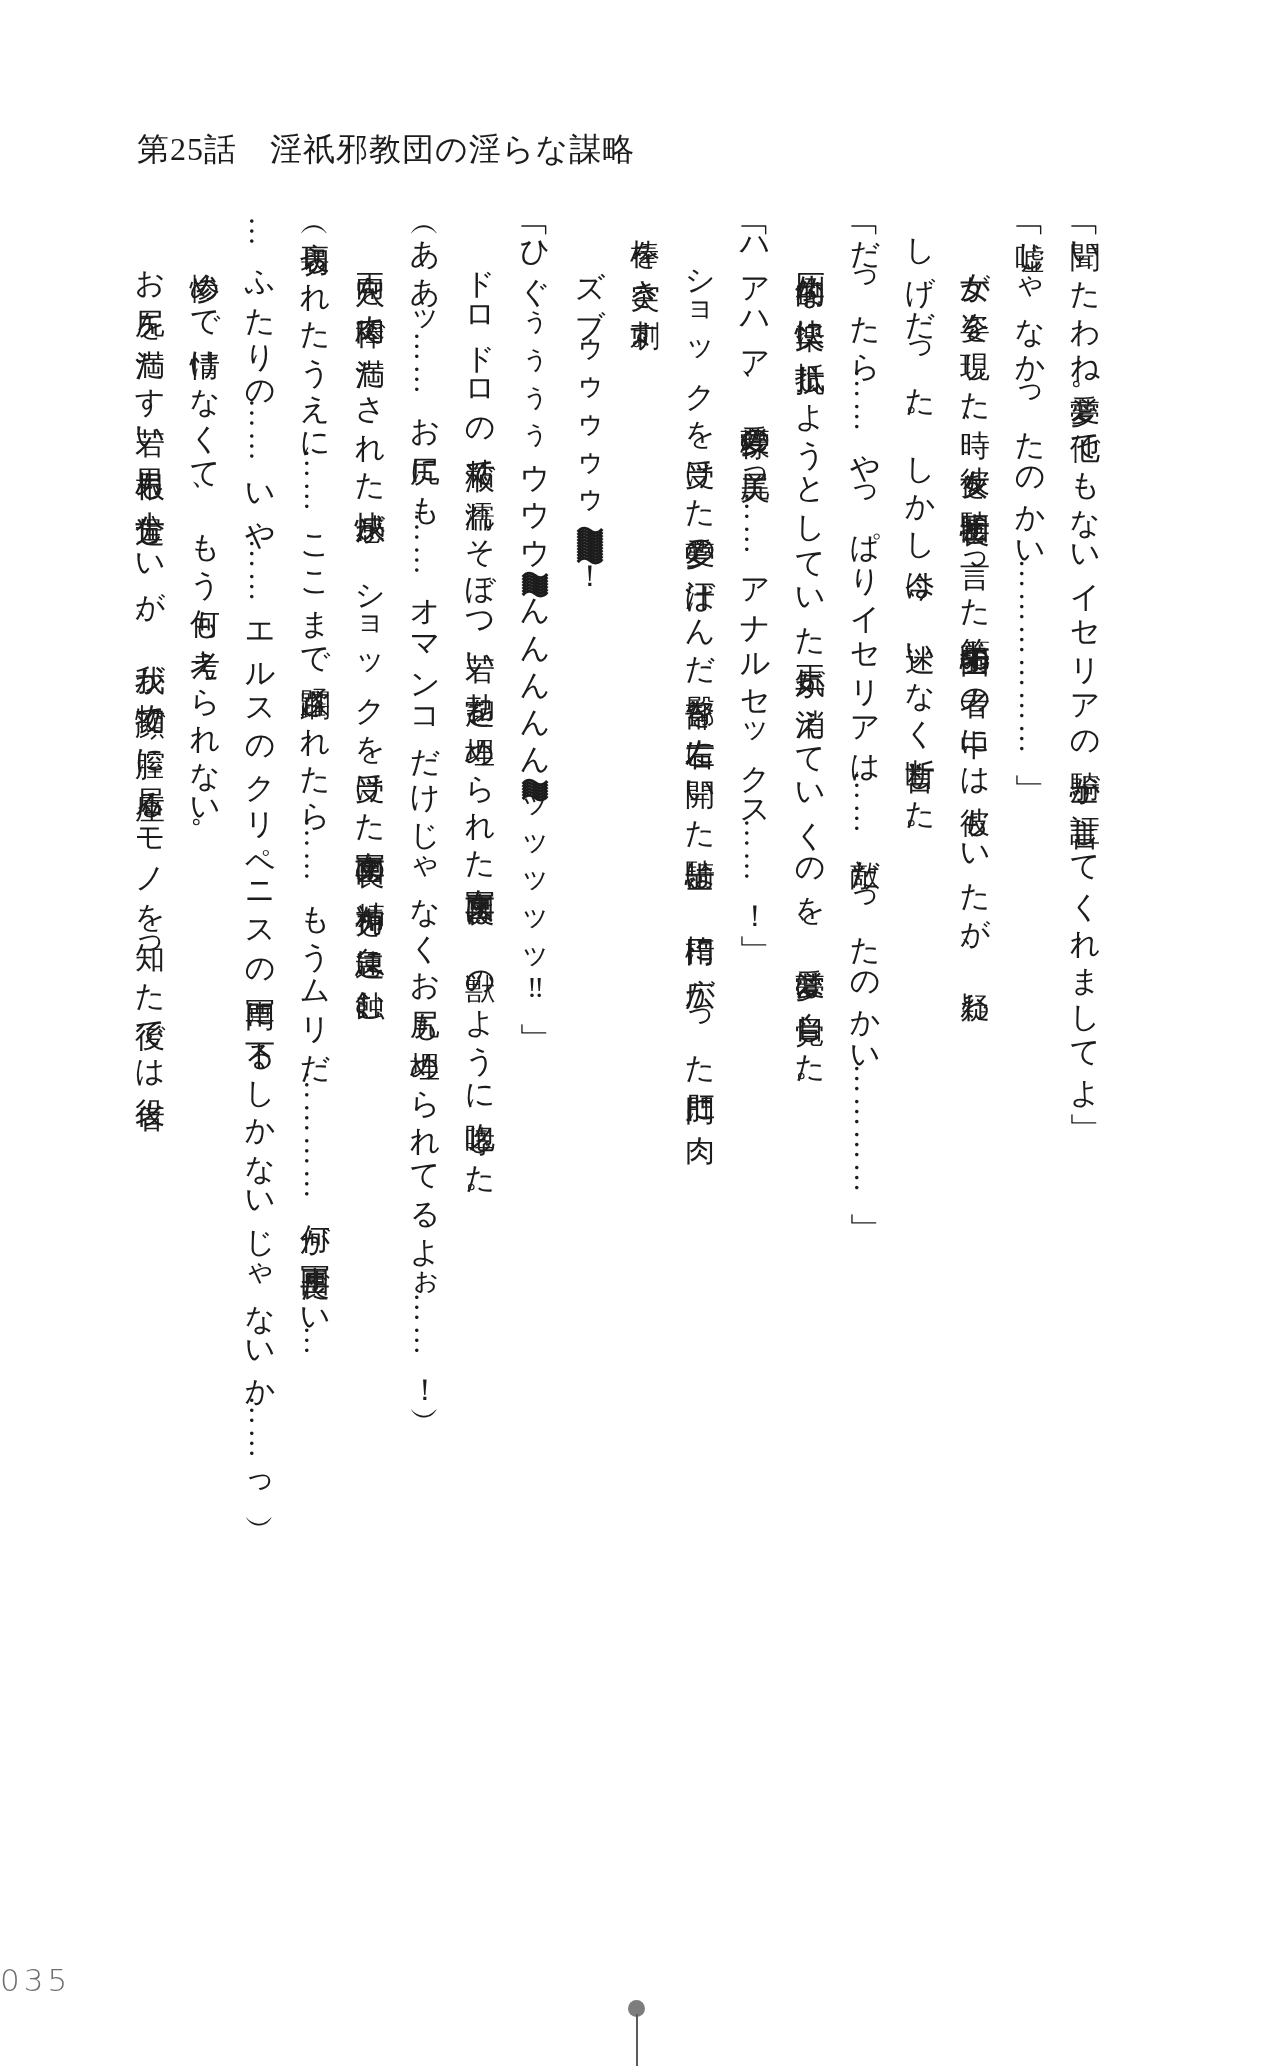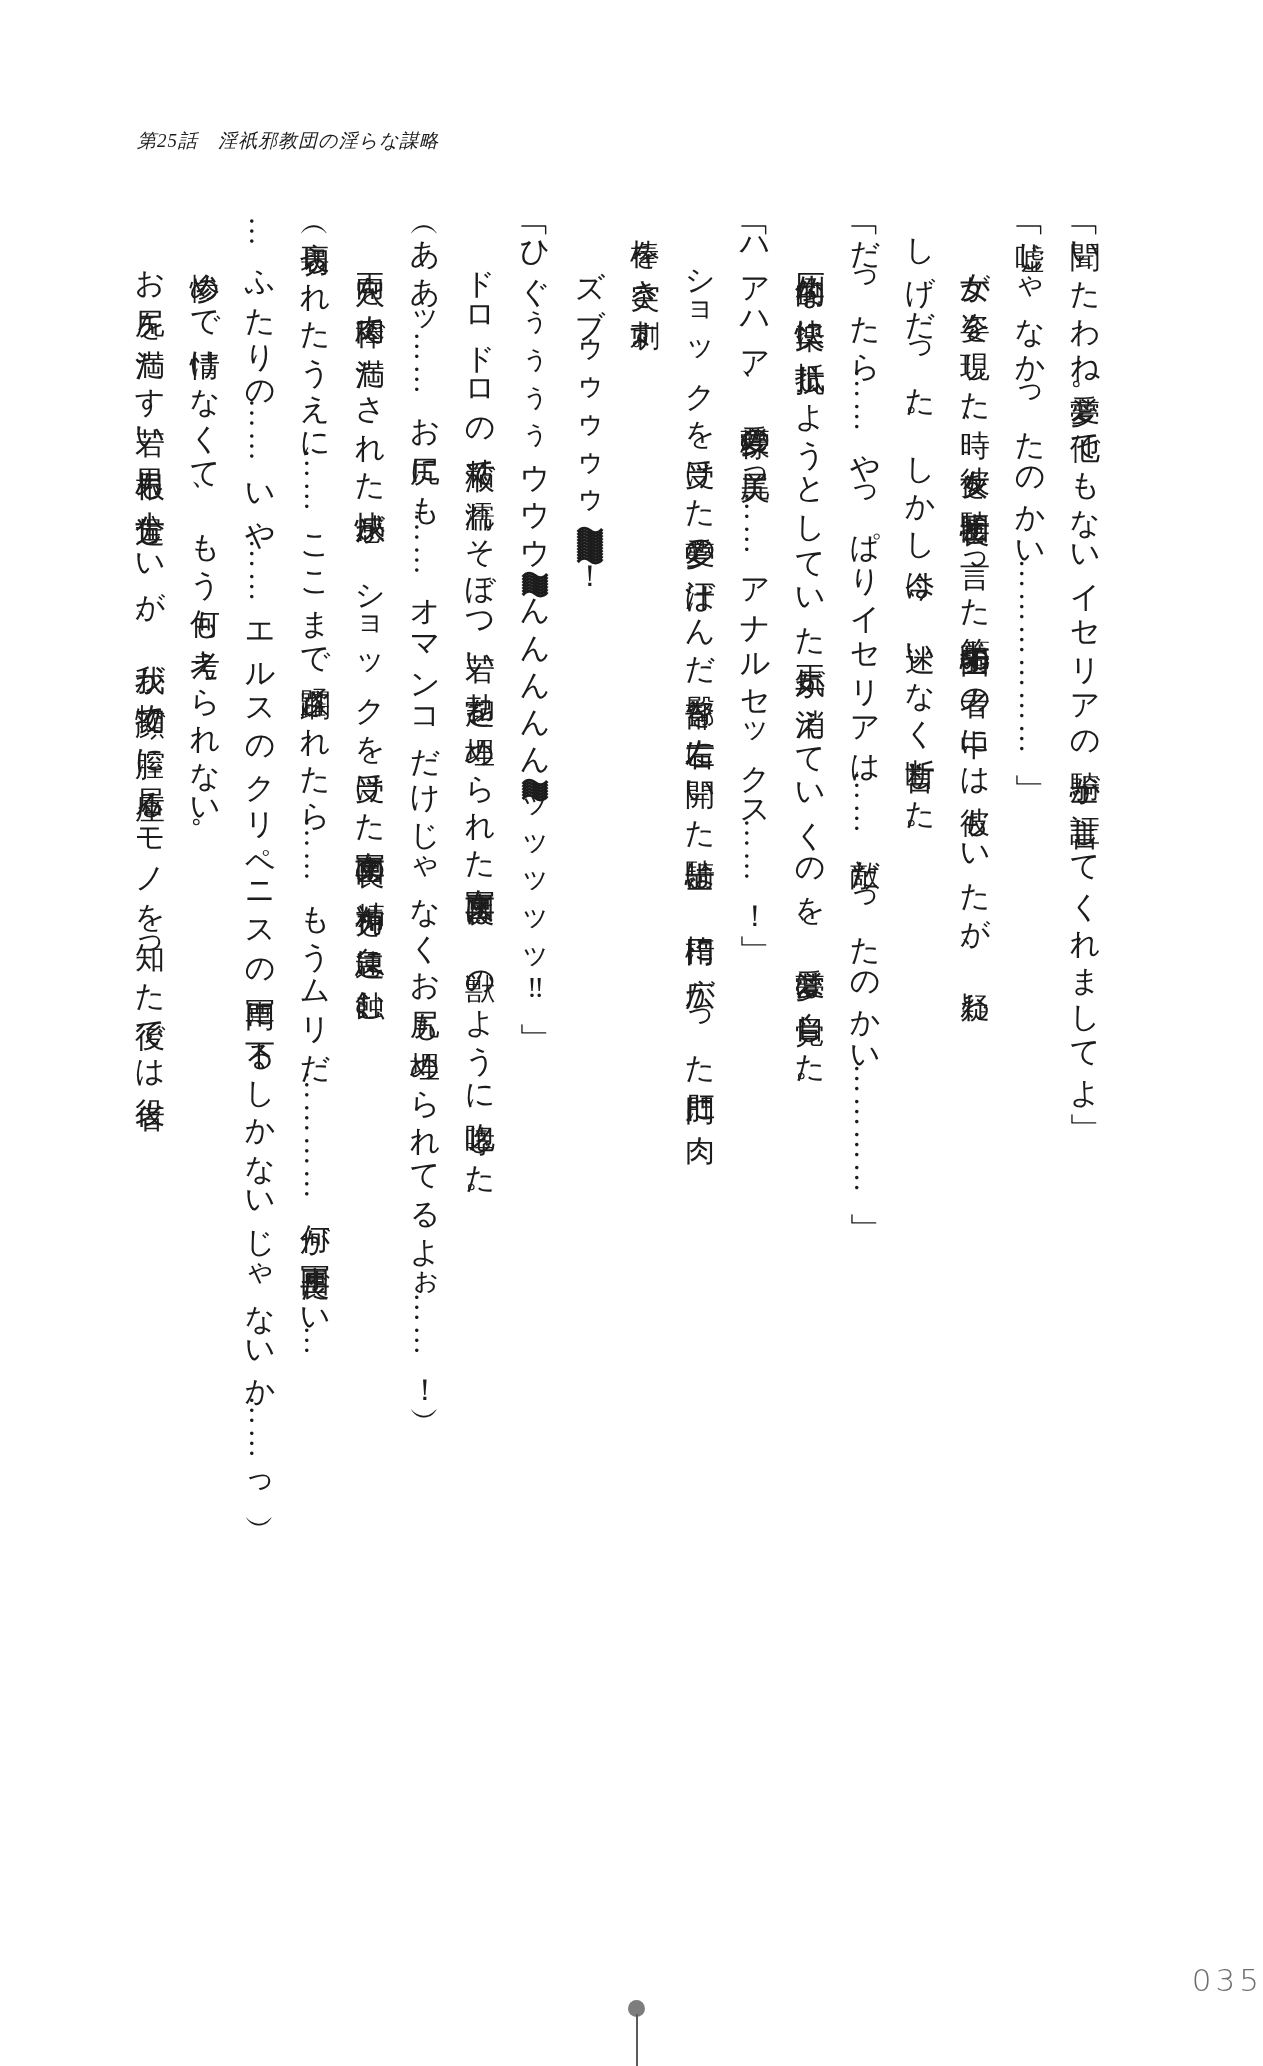--- a/index.html
+++ b/index.html
@@ -14,25 +14,24 @@
     background: #ffffff;
     overflow: hidden;
     font-family: "Liberation Serif", "DejaVu Serif", serif;
     color: #1c1c1c;
   }
   
   .chapter-header {
     position: absolute;
     top: 128px;
     left: 137px;
-    font-size: 19px;
+    font-size: 32px;
     letter-spacing: 1px;
     white-space: nowrap;
     color: #1c1c1c;
-    font-style: italic;
   }
   
   .text-block {
     position: absolute;
     top: 216px;
     right: 150px;
     height: 1350px;
     writing-mode: vertical-rl;
     text-orientation: mixed;
     font-size: 30px;
@@ -46,21 +45,21 @@
   }
   .para.indent {
     text-indent: 33px;
   }
   
   .page-number {
     position: absolute;
     top: 1962px;
     left: 0;
     right: 0;
-    text-align: right;
+    text-align: left;
     font-family: "DejaVu Sans", "Liberation Sans", sans-serif;
     font-weight: 200;
     font-size: 31px;
     letter-spacing: 4px;
     color: #6e6e6e;
   }
   .footer-dot {
     position: absolute;
     top: 2000px;
     left: 628px;

